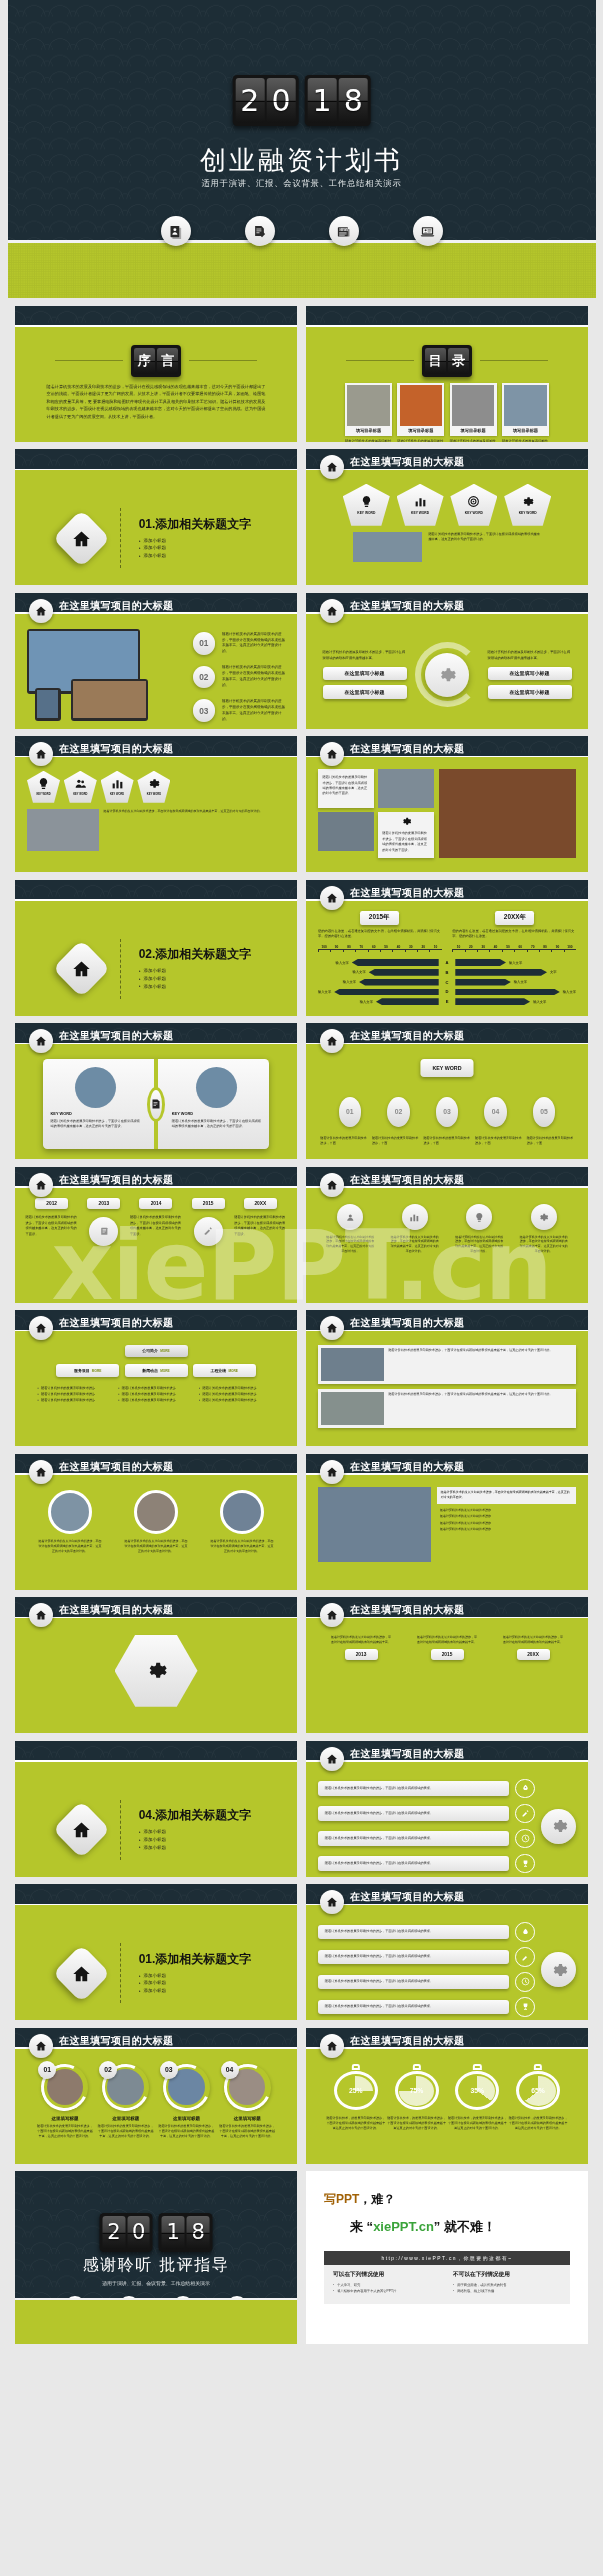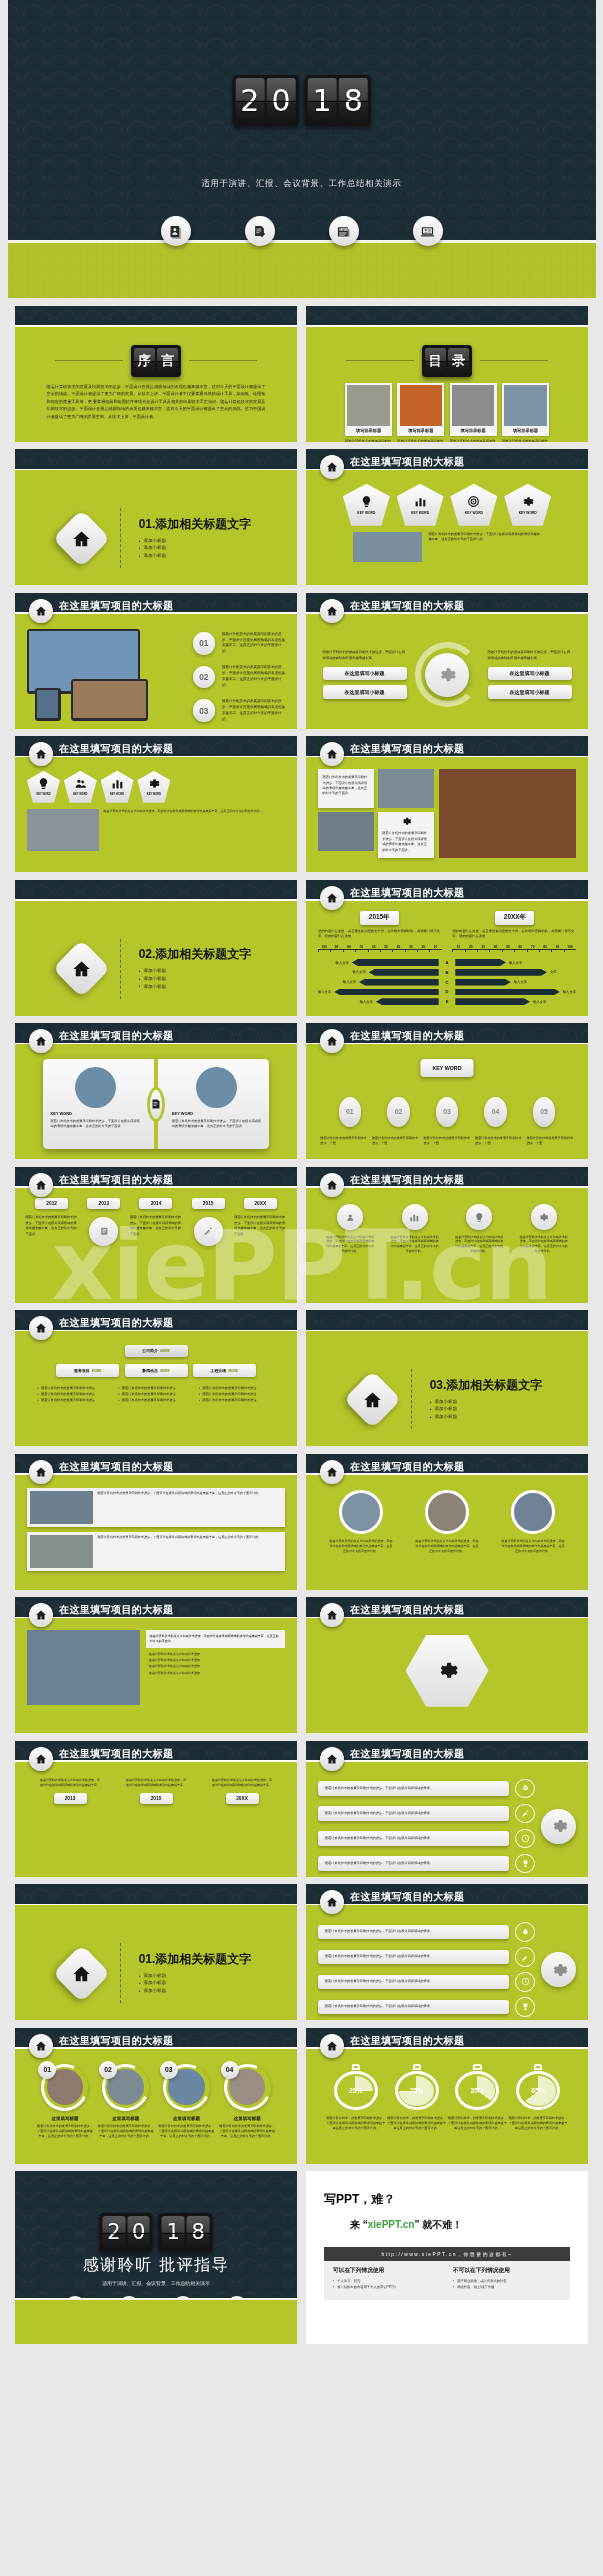--- a/index.html
+++ b/index.html
@@ -288,22 +288,22 @@
   .ty-title { position:absolute; left:0; right:0; top:84px; text-align:center; color:#fff;
     font-size:16px; letter-spacing:1.5px; font-family:"DejaVu Sans",sans-serif; }
   .ty-sub { position:absolute; left:0; right:0; top:109px; text-align:center; color:#dfe4e6; font-size:4.9px; }
   .ty-icons { position:absolute; left:50%; bottom:27px; transform:translateX(-50%); display:flex; gap:33px; }
   .ty-icons .icon-circle { width:21px; height:21px; }
   .ty-icons .icon-circle svg { width:10.6px; height:10.6px; }
 
   
   .promo { position:relative; height:173px; background:#fff; padding:19.6px 18px; }
   .promo-l1 { font-size:12px; font-weight:bold; color:#111; }
-  .promo-l1 .red { color:#000000;text-align:center; }
-  .promo-l2 { font-size:10px; font-weight:bold; color:#111; margin:10.6px 0 0 26px; }
+  .promo-l1 .red { color:#a16207;text-align:center; }
+  .promo-l2 { font-size:13px; font-weight:bold; color:#111; margin:10.6px 0 0 26px; }
   .promo-l2 .green { color:#3aa33a; }
   .promo-table { margin-top:15px; background:#efefef; }
   .promo-head { background:#3c3c3c; color:#fff; text-align:center; font-size:4.9px; letter-spacing:1.5px; padding:3.8px 0; }
   .promo-cols { display:flex; padding:6px 9px 9px; gap:12px; }
   .promo-cols > div { flex:1; }
   .promo-cols h4 { font-size:5.7px; color:#111; margin-bottom:3.8px; }
   .promo-cols li { list-style:none; font-size:3.3px; color:#333; margin:2.3px 0; }
   .promo-cols li::before { content:"\2022"; margin-right:3px; color:#777; }
 
   .bottom-row { display:grid; grid-template-columns:1fr 1fr; gap:9px; padding:7.5px; }
@@ -326,20 +326,21 @@
       <div class="flipgroup">
         <div class="flipdigit">2</div>
         <div class="flipdigit">0</div>
       </div>
       <div class="flipgroup">
         <div class="flipdigit">1</div>
         <div class="flipdigit">8</div>
       </div>
     </div>
 
+    <div class="hero-title">创业融资计划书</div>
     <div class="hero-sub">适用于演讲、汇报、会议背景、工作总结相关演示</div>
 
     <div class="hero-icons">
       <div class="icon-circle">
           <svg viewBox="0 0 24 24">
             <rect x="4" y="3" width="14" height="18" rx="1"></rect>
             <rect x="7" y="6" width="14" height="18" rx="1" opacity=".35"></rect>
             <circle cx="11" cy="9" r="2.3" fill="#fff"></circle>
             <path d="M7 17c0-2.4 1.8-4 4-4s4 1.6 4 4z" fill="#fff"></path>
           </svg>
@@ -1032,43 +1033,20 @@
             </ul>
           <ul>
               <li>随着计算机技术的发展及印刷技术进步</li>
               <li>随着计算机技术的发展及印刷技术进步</li>
               <li>随着计算机技术的发展及印刷技术进步</li>
             </ul>
         </div>
       </div>
     </div>
 
-    <div class="s">
-      <div class="greenbg"></div>
-      <div class="bar">
-          <div class="pattern"></div>
-        </div>
-      <div class="bar-underline"></div>
-      <div class="sect">
-        <div class="diamond">
-            <svg viewBox="0 0 24 24">
-              <path d="M12 3L2 12h3v9h6v-6h2v6h6v-9h3z"></path>
-            </svg>
-          </div>
-        <div class="sect-div"></div>
-        <div class="sect-txt">
-          <h3>03.添加相关标题文字</h3>
-          <ul>
-            <li>添加小标题</li>
-            <li>添加小标题</li>
-            <li>添加小标题</li>
-          </ul>
-        </div>
-      </div>
-    </div>
 
     <div class="s">
       <div class="greenbg"></div>
       <div class="bar">
           <div class="pattern"></div>
         </div>
       <div class="bar-underline"></div>
       <div class="home-badge">
           <svg viewBox="0 0 24 24">
             <path d="M12 3L2 12h3v9h6v-6h2v6h6v-9h3z"></path>
@@ -1188,20 +1166,43 @@
               <div class="tl-chip">2015</div>
             </div>
           <div style="text-align:center;width:62px">
               <div style="font-size:3px;line-height:1.65;color:#1b1b1b;margin-bottom:4.5px">随着计算机技术的发展及印刷技术的进步，平面设计在视觉感观领域的表现也越来越丰富。</div>
               <div class="tl-chip">20XX</div>
             </div>
         </div>
       </div>
     </div>
 
+    <div class="s">
+      <div class="greenbg"></div>
+      <div class="bar">
+          <div class="pattern"></div>
+        </div>
+      <div class="bar-underline"></div>
+      <div class="sect">
+        <div class="diamond">
+            <svg viewBox="0 0 24 24">
+              <path d="M12 3L2 12h3v9h6v-6h2v6h6v-9h3z"></path>
+            </svg>
+          </div>
+        <div class="sect-div"></div>
+        <div class="sect-txt">
+          <h3>04.添加相关标题文字</h3>
+          <ul>
+            <li>添加小标题</li>
+            <li>添加小标题</li>
+            <li>添加小标题</li>
+          </ul>
+        </div>
+      </div>
+    </div>
 
     <div class="s">
       <div class="greenbg"></div>
       <div class="bar">
           <div class="pattern"></div>
         </div>
       <div class="bar-underline"></div>
       <div class="home-badge">
           <svg viewBox="0 0 24 24">
             <path d="M12 3L2 12h3v9h6v-6h2v6h6v-9h3z"></path>

